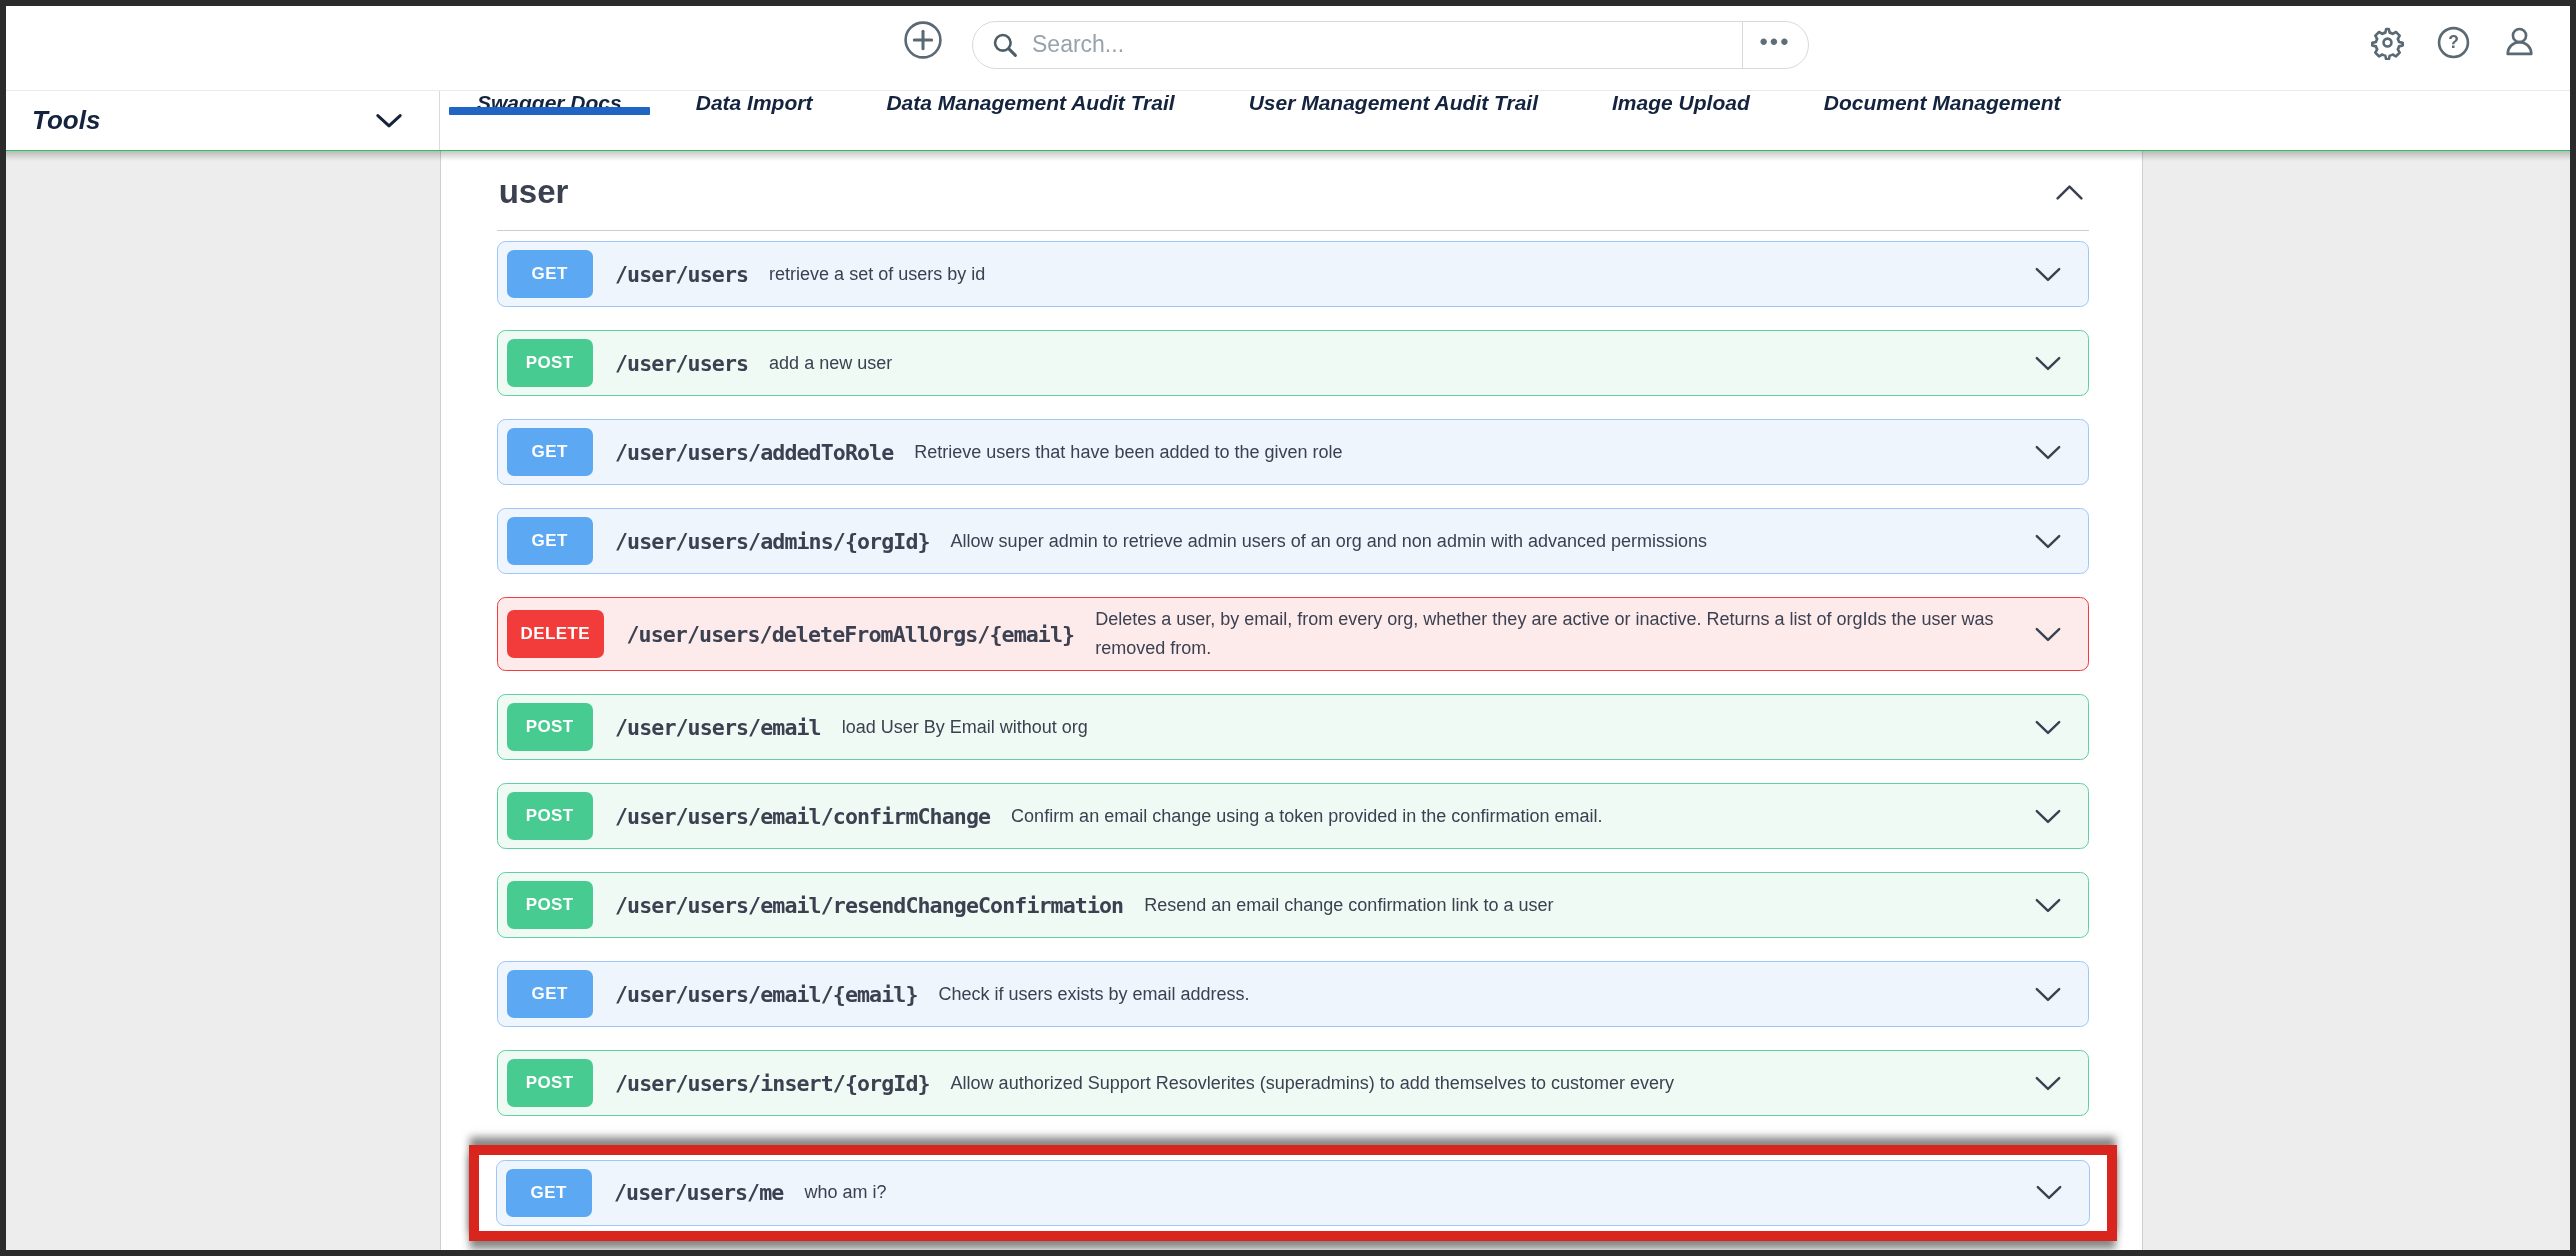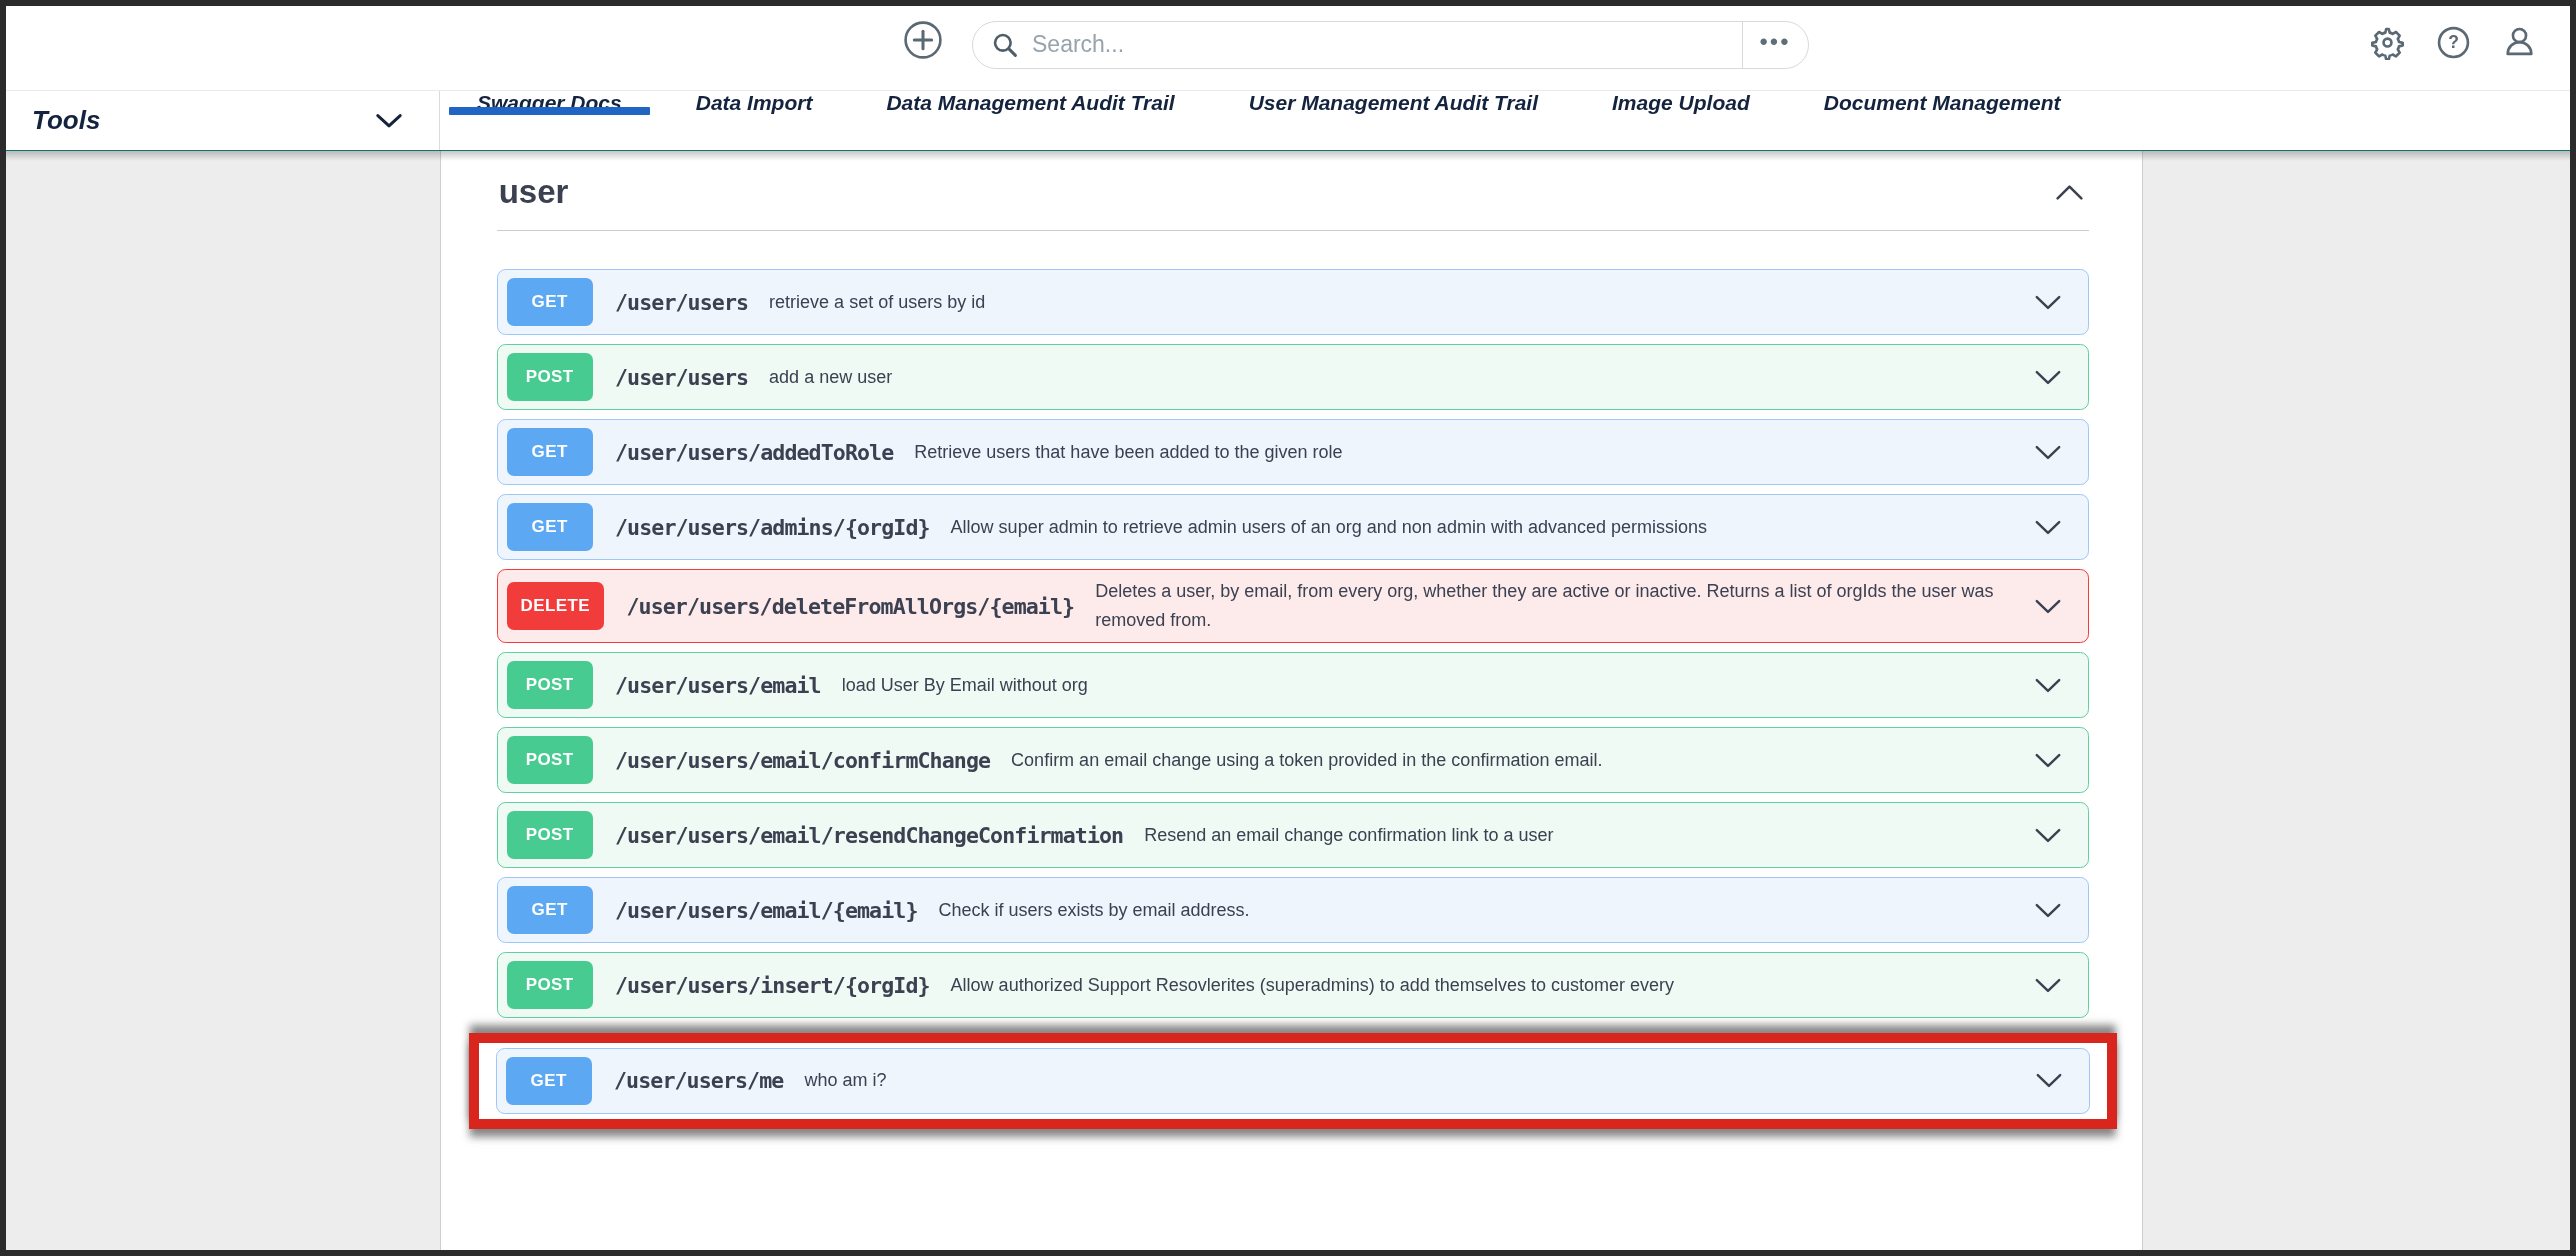--- a/index.html
+++ b/index.html
@@ -1,19 +1,19 @@
 <!DOCTYPE html>
 <html style="font-size:14px"><head>
 <meta charset="utf-8">
 <style>
   html,body{margin:0;padding:0;background:#fff;}
   *{box-sizing:border-box;}
   .screen{
     position:relative;width:2576px;height:1256px;
-    border:6px solid #2b2b2b;background:#0f766e;overflow:hidden;
+    border:6px solid #2b2b2b;background:#22c55e;overflow:hidden;
     font-family:"Liberation Sans", sans-serif;color:#3b4151;
   }
   
   .topbar{position:relative;height:85px;background:#fff;border-bottom:0.9px solid #e8eaec;}
   .plus-btn{position:absolute;left:897px;top:14px;width:40px;height:40px;cursor:pointer;}
   .searchbar{
     position:absolute;left:966px;top:14.7px;width:837px;height:48px;
     border:1.7px solid #d6dadd;border-radius:24px;display:flex;align-items:center;
     padding:0 0 0 19px;background:#fff;
   }
@@ -47,21 +47,21 @@
   .top-shadow{position:absolute;top:0;left:0;right:0;height:10.4px;
     background:linear-gradient(to bottom, rgba(0,0,0,0.22), rgba(0,0,0,0));z-index:2;}
   .panel{
     position:absolute;top:0;bottom:0;left:434px;width:1703px;background:#fff;
     border-left:0.9px solid #cdd0d2;border-right:0.9px solid #cdd0d2;overflow:hidden;
   }
   .content{padding:10.4px 53px 0 56px;}
   .section-header{display:flex;align-items:center;justify-content:space-between;padding:12px 5.2px 19px 1.7px;}
   .section-title{font-size:33px;font-weight:bold;color:#3b4151;line-height:38px;}
   .header-divider{border-top:0.9px solid #c9ced3;}
-  .rows{display:flex;flex-direction:column;gap:9px;margin-top:38px;}
+  .rows{display:flex;flex-direction:column;gap:23px;margin-top:10px;}
   .row{
     min-height:66px;border:1.3px solid;border-radius:8.6px;display:flex;align-items:center;
     padding:7px 26px 7px 8.6px;cursor:pointer;
   }
   .badge{
     min-width:86px;height:48px;border-radius:7px;color:#fff;font-weight:bold;font-size:17px;
     display:flex;align-items:center;justify-content:center;padding:0 14px;margin-right:22.4px;
     flex:none;letter-spacing:0.4px;
   }
   .path{

